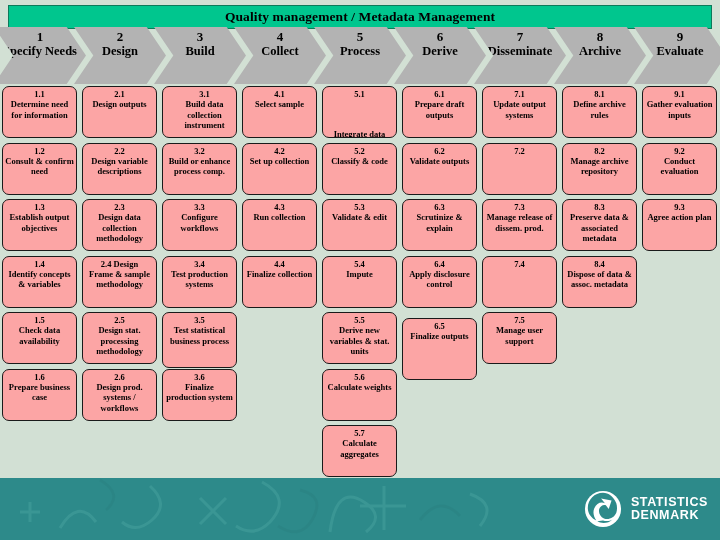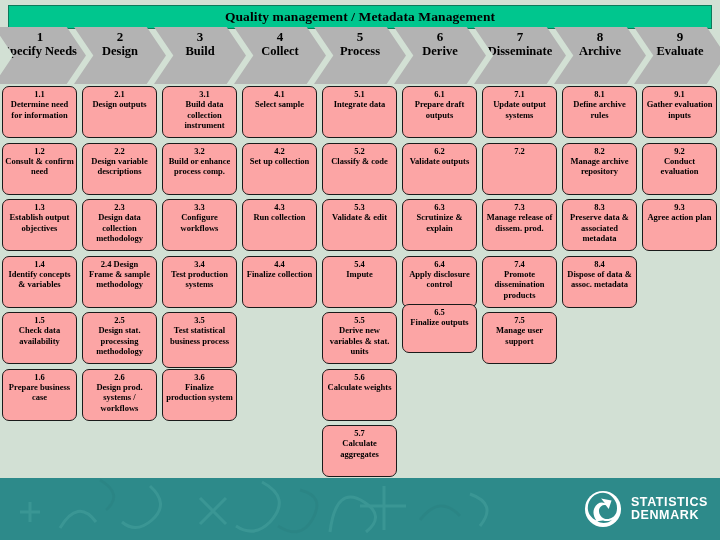--- a/index.html
+++ b/index.html
@@ -302,21 +302,21 @@
       <div class="process-box" style="top: 113px; height: 52px;">
         <div class="box-num">4.3</div>
         <div class="box-text">Run collection</div>
       </div>
       <div class="process-box" style="top: 169.5px; height: 52px;">
         <div class="box-num">4.4</div>
         <div class="box-text">Finalize collection</div>
       </div>
     </div>
     <div class="process-col" style="left: 320px;">
-      <div class="process-box" style="top: 0px; height: 52px;">
+      <div class="process-box" style="top: 0px; height: 52px; gap: 30px;">
         <div class="box-num">5.1</div>
         <div class="box-text">Integrate data</div>
       </div>
       <div class="process-box" style="top: 56.5px; height: 52px;">
         <div class="box-num">5.2</div>
         <div class="box-text">Classify &amp; code</div>
       </div>
       <div class="process-box" style="top: 113px; height: 52px;">
         <div class="box-num">5.3</div>
         <div class="box-text">Validate &amp; edit</div>
@@ -352,40 +352,39 @@
         <div class="box-text">Validate outputs</div>
       </div>
       <div class="process-box" style="top: 113px; height: 52px;">
         <div class="box-num">6.3</div>
         <div class="box-text">Scrutinize &amp; explain</div>
       </div>
       <div class="process-box" style="top: 169.5px; height: 52px;">
         <div class="box-num">6.4</div>
         <div class="box-text">Apply disclosure control</div>
       </div>
-      <div class="process-box" style="top: 218px; height: 49px; align-items: center;">
+      <div class="process-box" style="top: 232px; height: 62px; align-items: center;">
         <div class="box-num">6.5</div>
         <div class="box-text">Finalize outputs</div>
       </div>
     </div>
     <div class="process-col" style="left: 480px;">
       <div class="process-box" style="top: 0px; height: 52px;">
         <div class="box-num">7.1</div>
         <div class="box-text">Update output systems</div>
       </div>
       <div class="process-box" style="top: 56.5px; height: 52px;">
         <div class="box-num">7.2</div>
       </div>
       <div class="process-box" style="top: 113px; height: 52px;">
         <div class="box-num">7.3</div>
         <div class="box-text">Manage release of dissem. prod.</div>
       </div>
       <div class="process-box" style="top: 169.5px; height: 52px;">
         <div class="box-num">7.4</div>
-        <div class="box-text">Promote dissemination products</div>
       </div>
       <div class="process-box" style="top: 226px; height: 52px;">
         <div class="box-num">7.5</div>
         <div class="box-text">Manage user support</div>
       </div>
     </div>
     <div class="process-col" style="left: 560px;">
       <div class="process-box" style="top: 0px; height: 52px;">
         <div class="box-num">8.1</div>
         <div class="box-text">Define archive rules</div>

